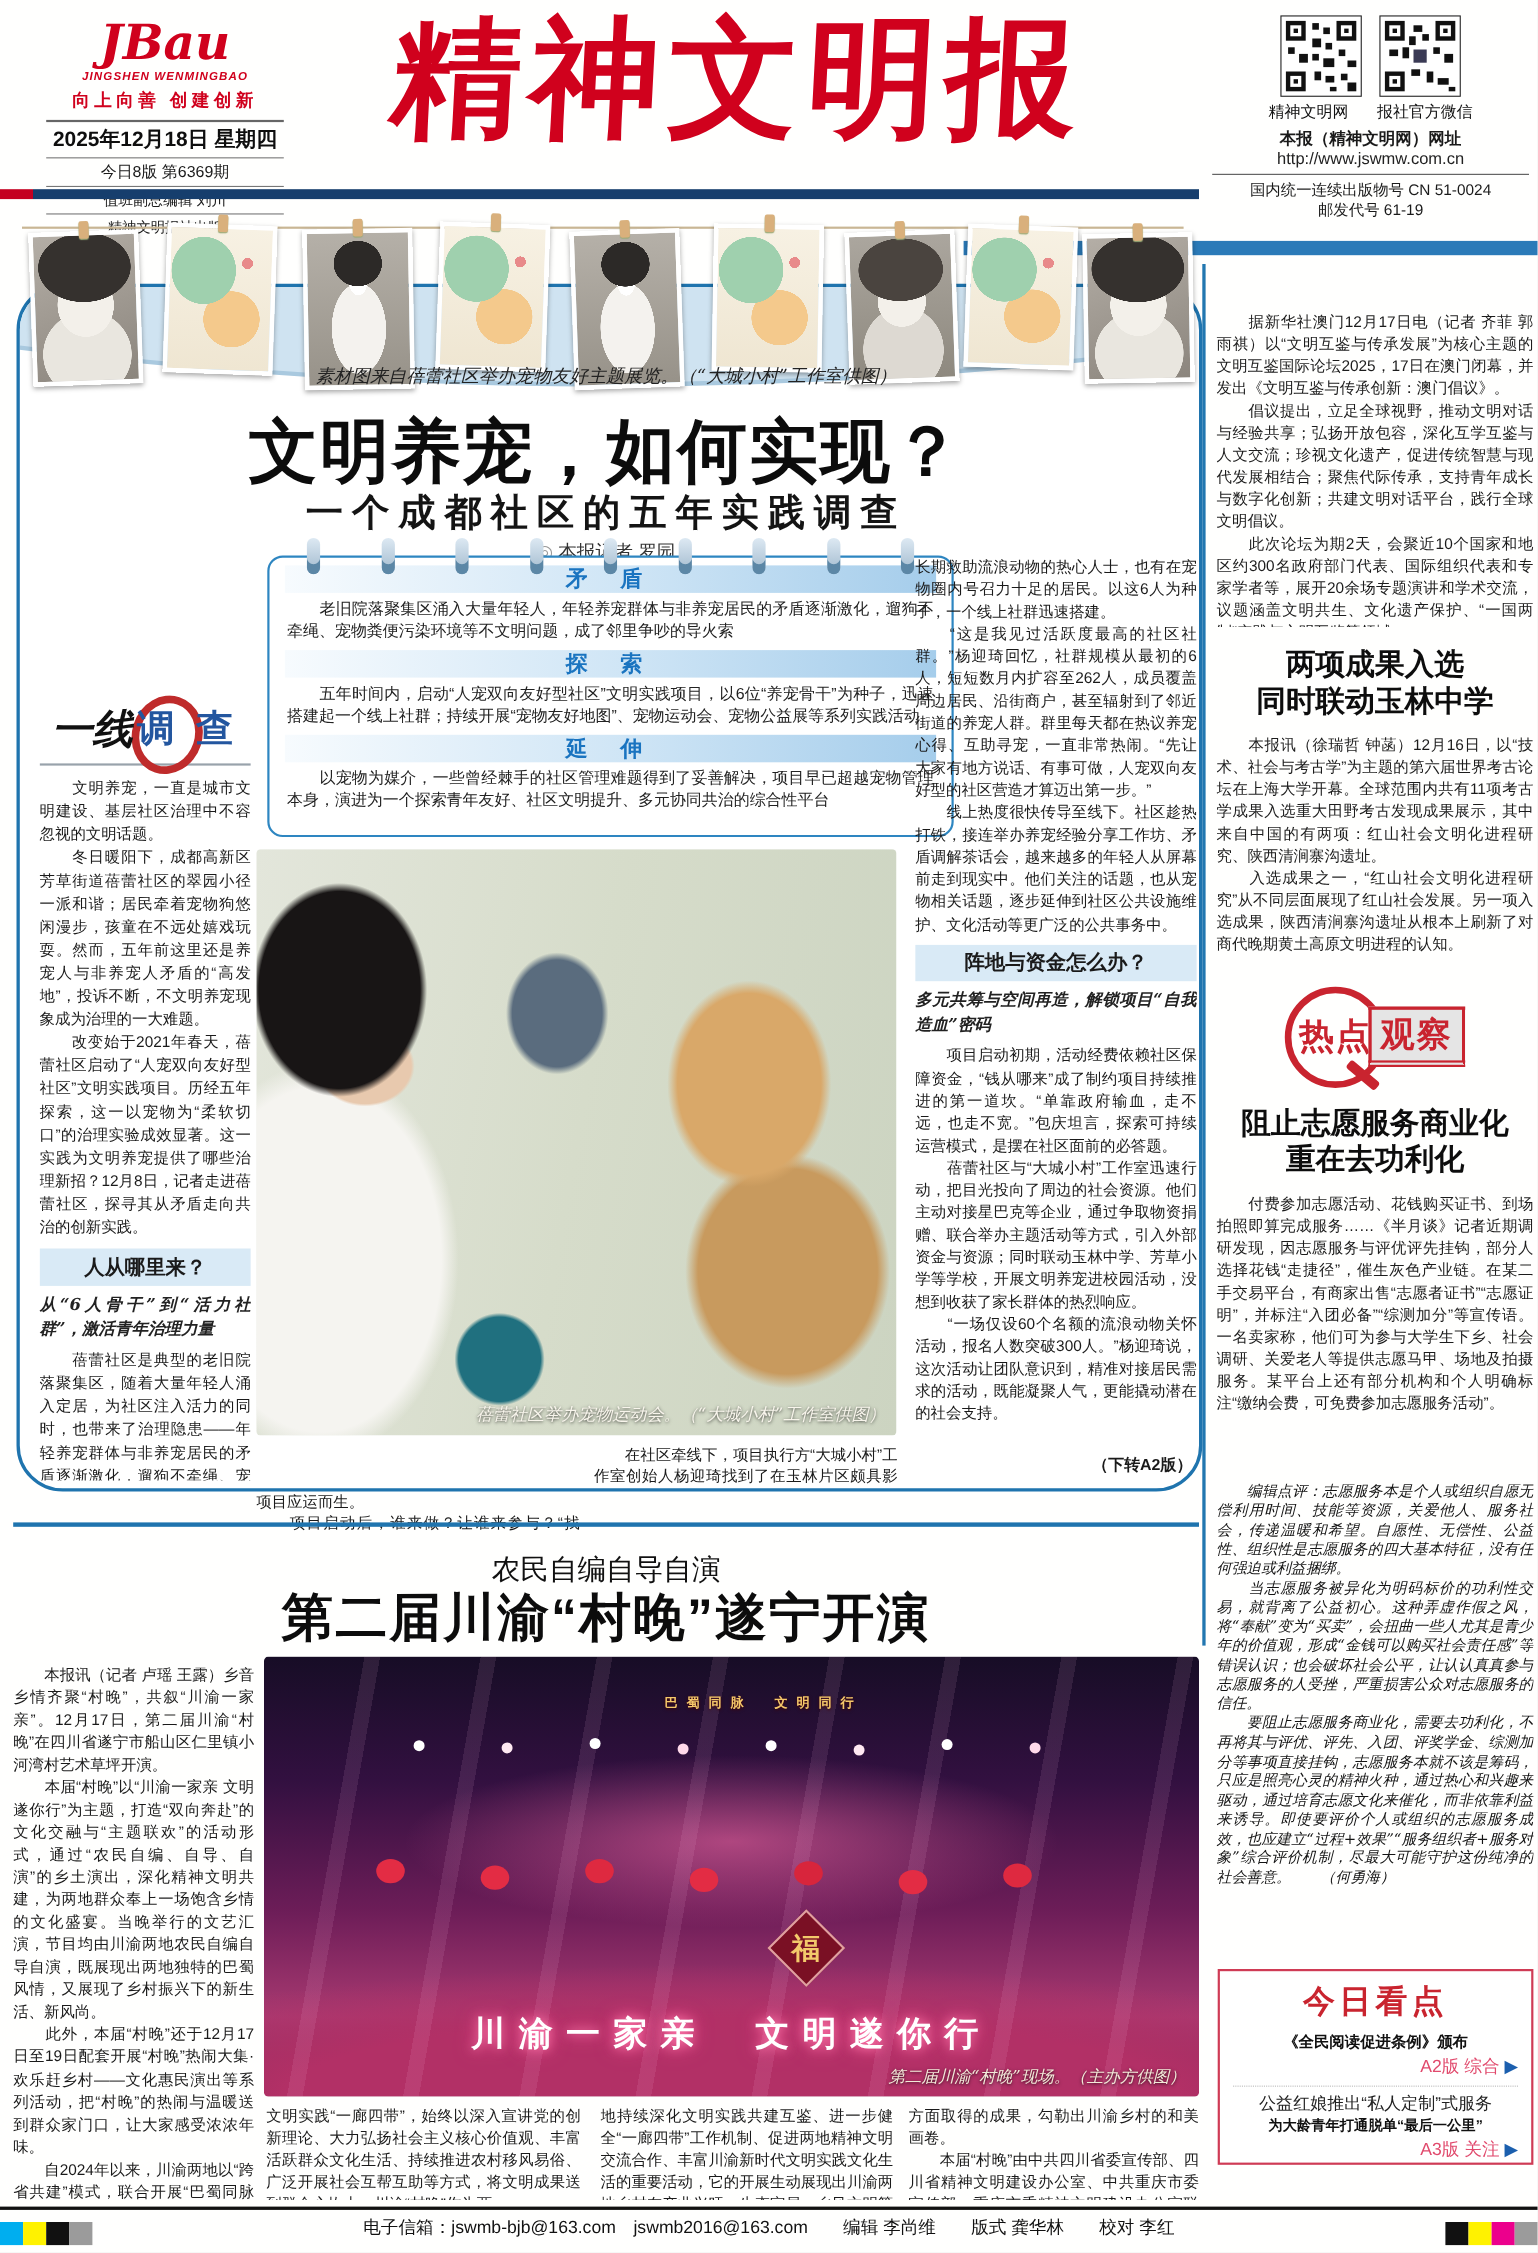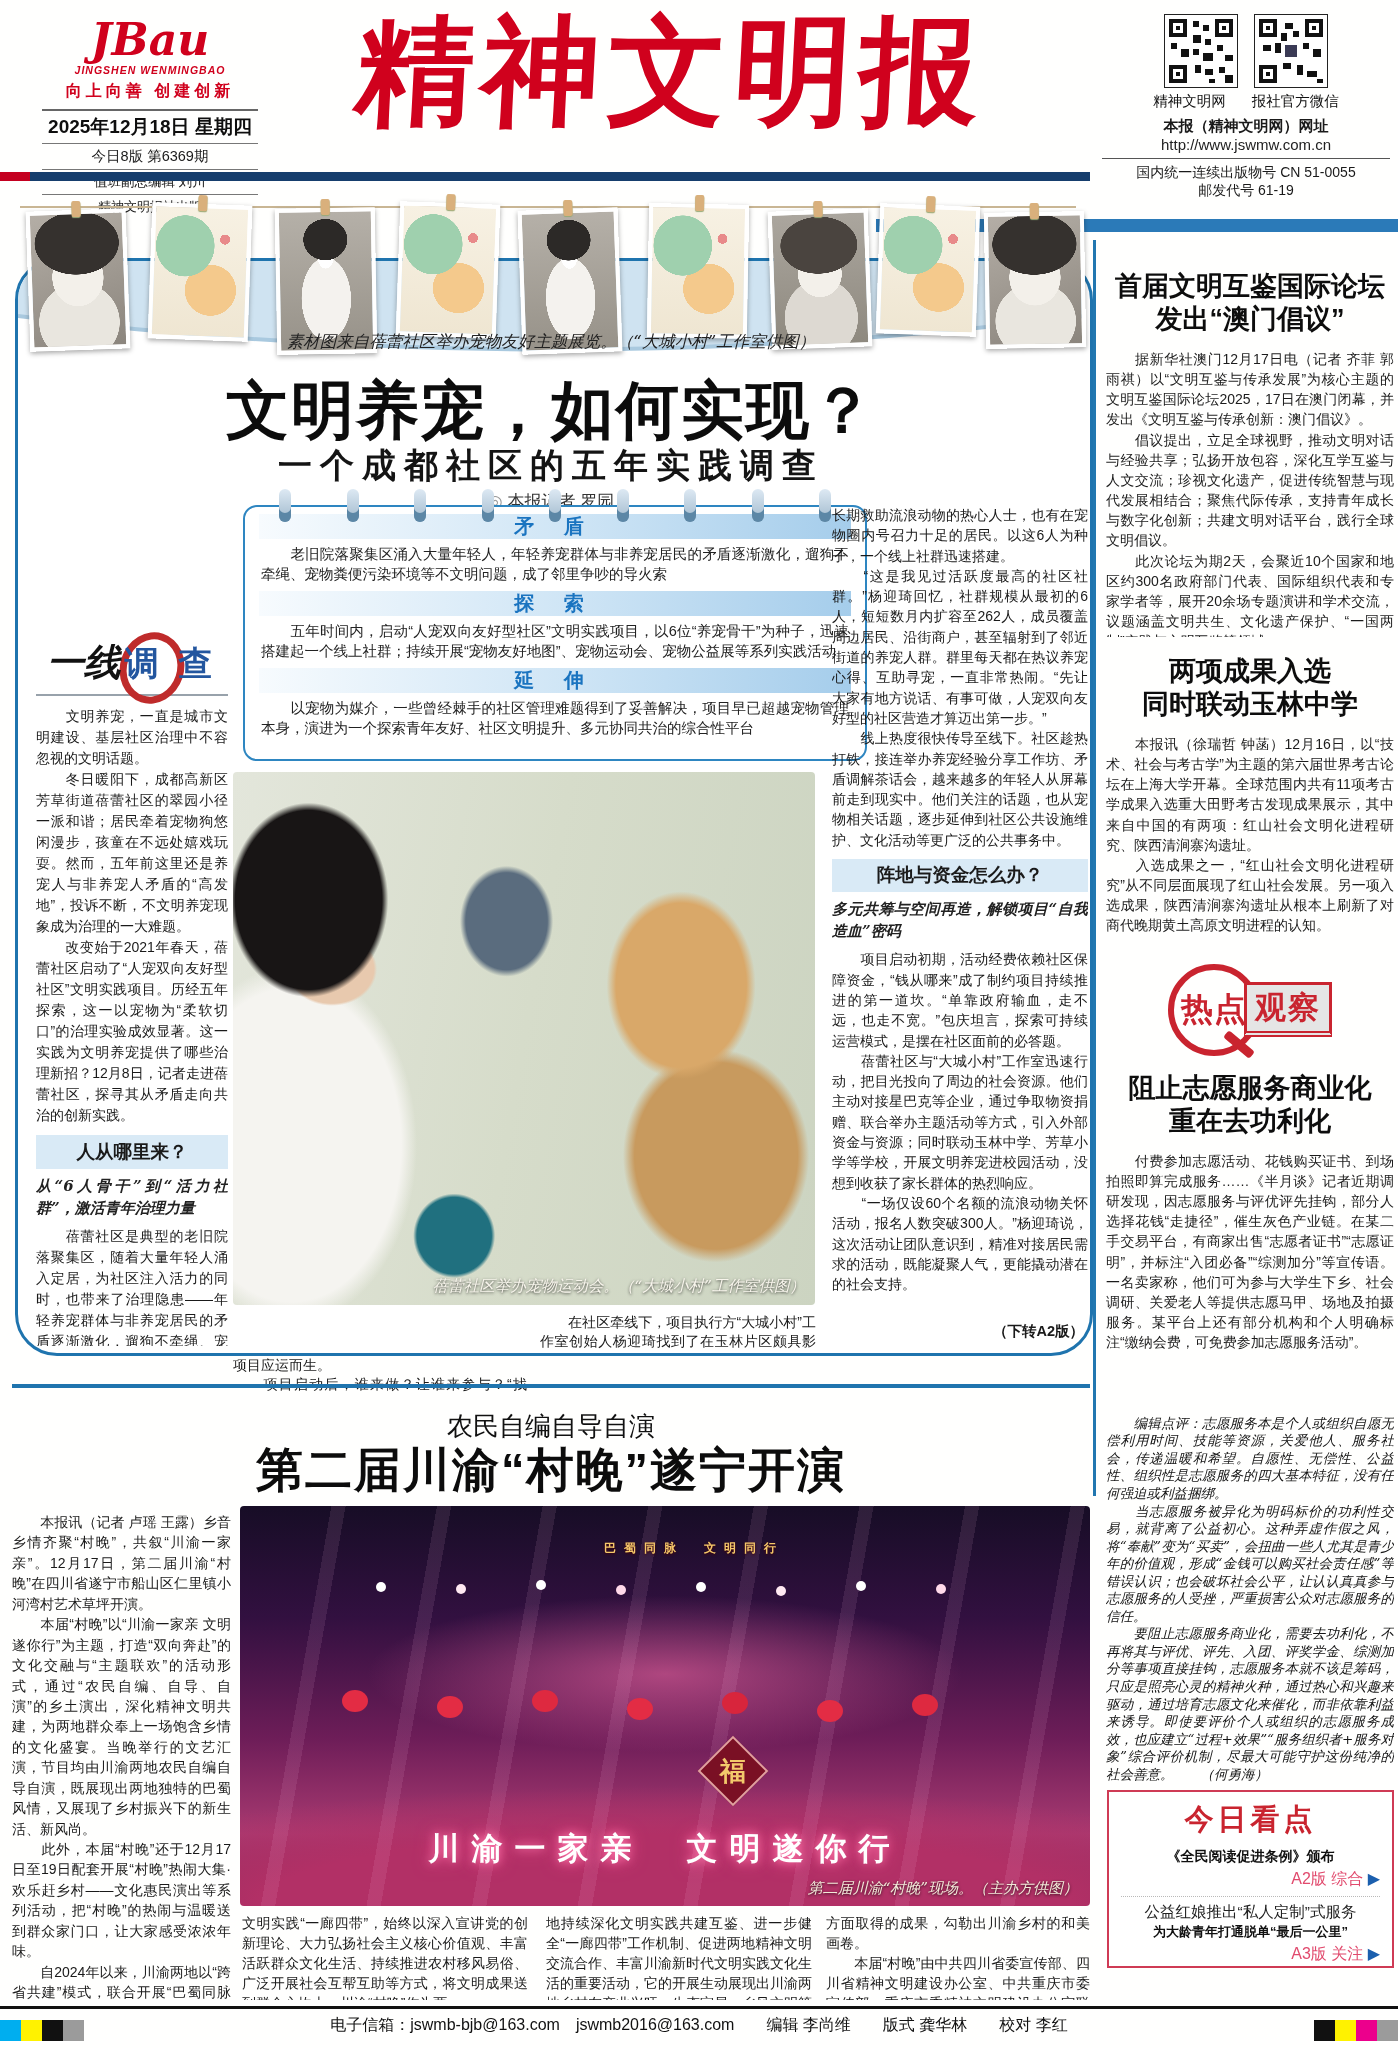--- a/index.html
+++ b/index.html
@@ -221,21 +221,21 @@
           <rect x="62" y="64" width="6" height="4" fill="#111"></rect>
       </svg>
     </div>
     <div class="qr-labels">
       <span>精神文明网</span>
       <span>报社官方微信</span>
     </div>
     <div class="site-label">本报（精神文明网）网址</div>
     <div class="site-url">http://www.jswmw.com.cn</div>
     <div class="mr-rule"></div>
-    <div class="issn">国内统一连续出版物号 CN 51-0055</div>
+    <div class="issn">国内统一连续出版物号 CN 51-0024</div>
     <div class="postal">邮发代号 61-19</div>
   </div>
 
   <div class="abs mast-bar"></div>
   <div class="abs side-topbar"></div>
   <div class="abs v-divider"></div>
 
   <div class="abs feature-box"></div>
 
   <div class="abs skywrap">
@@ -362,24 +362,20 @@
     <div class="led-text">川渝一家亲　文明遂你行</div>
     <div class="stage-cap kai">第二届川渝“村晚”现场。（主办方供图）</div>
   </div>
 
   <div class="abs gA pre just">文明实践“一廊四带”，始终以深入宣讲党的创新理论、大力弘扬社会主义核心价值观、丰富活跃群众文化生活、持续推进农村移风易俗、广泛开展社会互帮互助等方式，将文明成果送到群众心坎上。川渝“村晚”作为两</div>
   <div class="abs gB pre just">地持续深化文明实践共建互鉴、进一步健全“一廊四带”工作机制、促进两地精神文明交流合作、丰富川渝新时代文明实践文化生活的重要活动，它的开展生动展现出川渝两地乡村在产业兴旺、生态宜居、乡风文明等</div>
   <div class="abs gC pre just">方面取得的成果，勾勒出川渝乡村的和美画卷。
 　　本届“村晚”由中共四川省委宣传部、四川省精神文明建设办公室、中共重庆市委宣传部、重庆市委精神文明建设办公室联合主办。</div>
 
   <div class="abs sidebar">
-    <div class="sb-h">
-      <div>首届文明互鉴国际论坛</div>
-      <div>发出“澳门倡议”</div>
-    </div>
     <div class="sb-body b1 pre">　　据新华社澳门12月17日电（记者 齐菲 郭雨祺）以“文明互鉴与传承发展”为核心主题的文明互鉴国际论坛2025，17日在澳门闭幕，并发出《文明互鉴与传承创新：澳门倡议》。
 　　倡议提出，立足全球视野，推动文明对话与经验共享；弘扬开放包容，深化互学互鉴与人文交流；珍视文化遗产，促进传统智慧与现代发展相结合；聚焦代际传承，支持青年成长与数字化创新；共建文明对话平台，践行全球文明倡议。
 　　此次论坛为期2天，会聚近10个国家和地区约300名政府部门代表、国际组织代表和专家学者等，展开20余场专题演讲和学术交流，议题涵盖文明共生、文化遗产保护、“一国两制”实践与文明互鉴等领域。</div>
 
     <div class="sb-h" style="margin-top:18px;">
       <div>两项成果入选</div>
       <div>同时联动玉林中学</div>
     </div>
     <div class="sb-body b2 pre">　　本报讯（徐瑞哲 钟菡）12月16日，以“技术、社会与考古学”为主题的第六届世界考古论坛在上海大学开幕。全球范围内共有11项考古学成果入选重大田野考古发现成果展示，其中来自中国的有两项：红山社会文明化进程研究、陕西清涧寨沟遗址。
 　　入选成果之一，“红山社会文明化进程研究”从不同层面展现了红山社会发展。另一项入选成果，陕西清涧寨沟遗址从根本上刷新了对商代晚期黄土高原文明进程的认知。</div>

